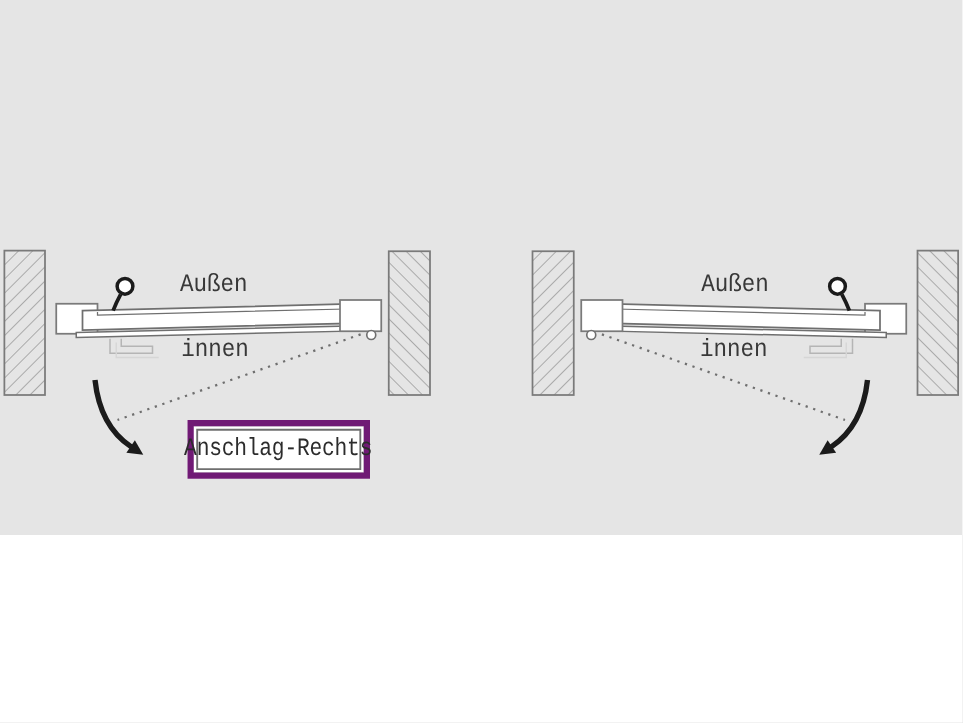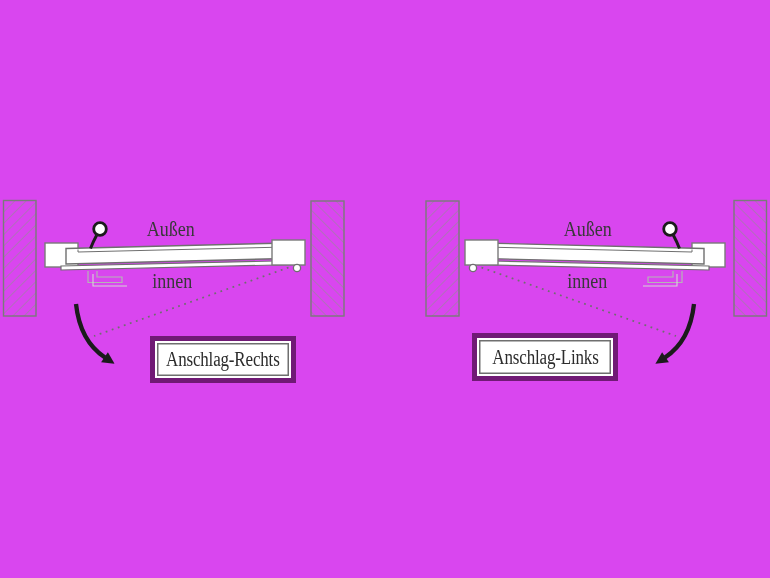--- a/index.html
+++ b/index.html
@@ -1,18 +1,18 @@
 <!DOCTYPE html>
 <html><head>
 <meta charset="utf-8">
 <style>
   html,body{margin:0;padding:0;background:#ffffff;}
   .canvas{
-    position:relative;width:770px;height:578px;background:#d946ef;overflow:hidden;
-    font-family:Liberation Serif, serif;
+    position:relative;width:770px;height:428px;background:#e5e5e5;overflow:hidden;
+    font-family:Liberation Mono, monospace;
   }
   .canvas svg{position:absolute;left:0;top:0;}
   .label{
     position:absolute;color:#383838;font-size:20px;line-height:1.2;
     text-align:center;white-space:nowrap;
   }
   .cond{display:inline-block;transform:scaleX(0.9);transform-origin:50% 50%;}
   .tagbox{
     position:absolute;box-sizing:border-box;background:#ffffff;
     border:5px solid #701a75;
@@ -89,17 +89,14 @@
   <div class="tagbox" style="left:150px;top:336px;width:146px;height:47px;">
     <span class="txt">Anschlag-Rechts</span>
   </div>
 
   <div class="label" style="left:528px;top:217px;width:120px;">
     <span class="cond">Außen</span>
   </div>
   <div class="label" style="left:527px;top:269px;width:120px;">
     <span class="cond">innen</span>
   </div>
-  <div class="tagbox" style="left:472px;top:333px;width:146px;height:48px;">
-    <span class="txt">Anschlag-Links</span>
-  </div>
 
 </div>
 
 </body></html>

